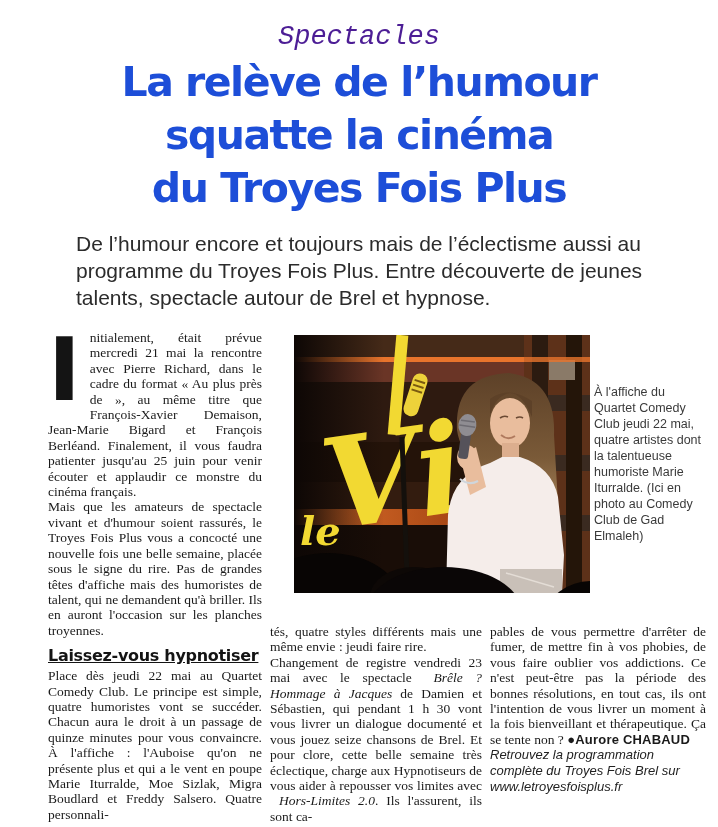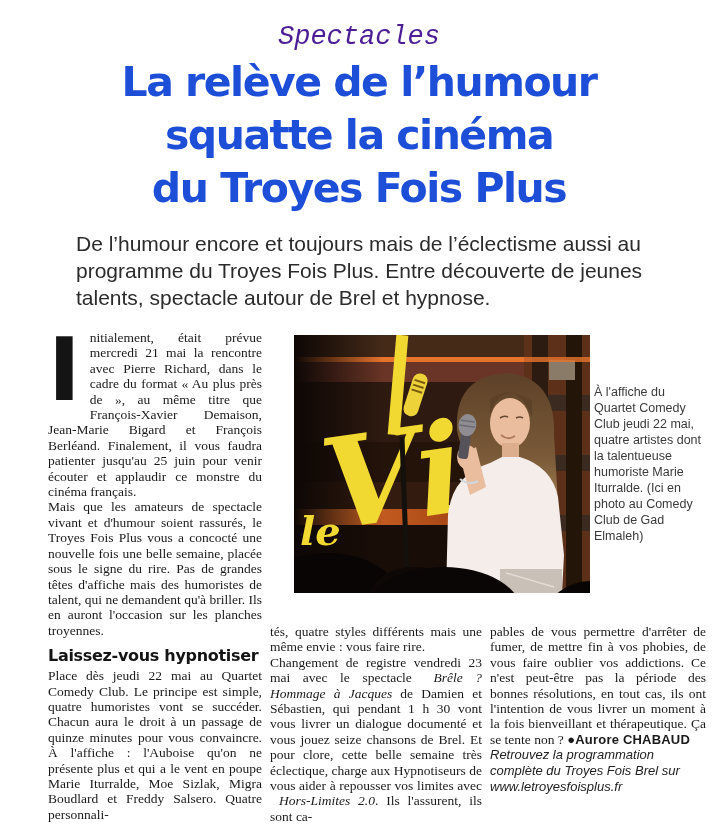--- a/index.html
+++ b/index.html
@@ -22,21 +22,21 @@
   .col{position:absolute;text-align:justify;font-size:13.5px;line-height:15.4px;color:#1A1A1A;}
   .col p{margin:0;}
   .col-left{left:48px;top:330px;width:214px;}
   .col-mid{left:270px;top:624px;width:212px;}
   .col-right{left:490px;top:624px;width:216px;}
 
   .dropcap{float:left;font-family:"DejaVu Sans",sans-serif;font-weight:bold;
            font-size:88px;line-height:76px;height:77px;margin:2px 9px 0 0;color:#141414;}
 
   .subhead{font-family:"DejaVu Sans",sans-serif;font-weight:bold;font-size:16px;
-           line-height:19px;margin:8px 0 3px;text-align:left;color:#141414;letter-spacing:-0.3px;}
+           line-height:19px;margin:8px 0 3px;text-align:left;color:#141414;letter-spacing:-0.3px;text-decoration:underline;}
 
   .caption{position:absolute;left:594px;top:336px;width:116px;
            font-family:"Liberation Sans",sans-serif;font-size:12.5px;line-height:16px;color:#3A3A3A;
            text-align:left;margin-top:48px;}
 
   .footnote{font-family:"Liberation Sans",sans-serif;font-style:italic;font-size:13px;
             line-height:16px;color:#222;text-align:left;margin-top:2px;}
 
   .seg-i{font-style:italic;margin-left:9px;}
   .seg-b{font-weight:bold;}
@@ -148,21 +148,21 @@
         <ellipse cx="120" cy="262" rx="44" ry="30" fill="#0d0806"></ellipse>
         <ellipse cx="150" cy="278" rx="78" ry="46" fill="#0a0606"></ellipse>
         <ellipse cx="298" cy="282" rx="46" ry="36" fill="#080504"></ellipse>
       </g>
     </svg>
   </div>
 
   <div class="caption">À l'affiche du Quartet Comedy Club jeudi 22 mai, quatre artistes dont la talentueuse humoriste Marie Iturralde. (Ici en photo au Comedy Club de Gad Elmaleh)</div>
 
   <div class="col col-mid">
-    <p>tés, quatre styles différents mais une même envie : vous faire rire.</p>
+    <p>tés, quatre styles différents mais une même envie : jeudi faire rire.</p>
     <p><span>Changement de registre vendredi 23 mai avec le spectacle </span><span class="seg-i">Brêle ? Hommage à Jacques</span><span> de Damien et Sébastien, qui pendant 1 h 30 vont vous livrer un dialogue documenté et vous jouez seize chansons de Brel. Et pour clore, cette belle semaine très éclectique, charge aux Hypnotiseurs de vous aider à repousser vos limites avec </span><span class="seg-i">Hors-Limites 2.0</span><span>. Ils l'assurent, ils sont ca-</span></p>
   </div>
 
   <div class="col col-right">
     <p><span>pables de vous permettre d'arrêter de fumer, de mettre fin à vos phobies, de vous faire oublier vos addictions. Ce n'est peut-être pas la période des bonnes résolutions, en tout cas, ils ont l'intention de vous livrer un moment à la fois bienveillant et thérapeutique. Ça se tente non ?  </span><span class="seg-b seg-s">●Aurore CHABAUD</span></p>
     <p class="footnote">Retrouvez la programmation complète du Troyes Fois Brel sur www.letroyesfoisplus.fr</p>
   </div>
 
 </div>
 

